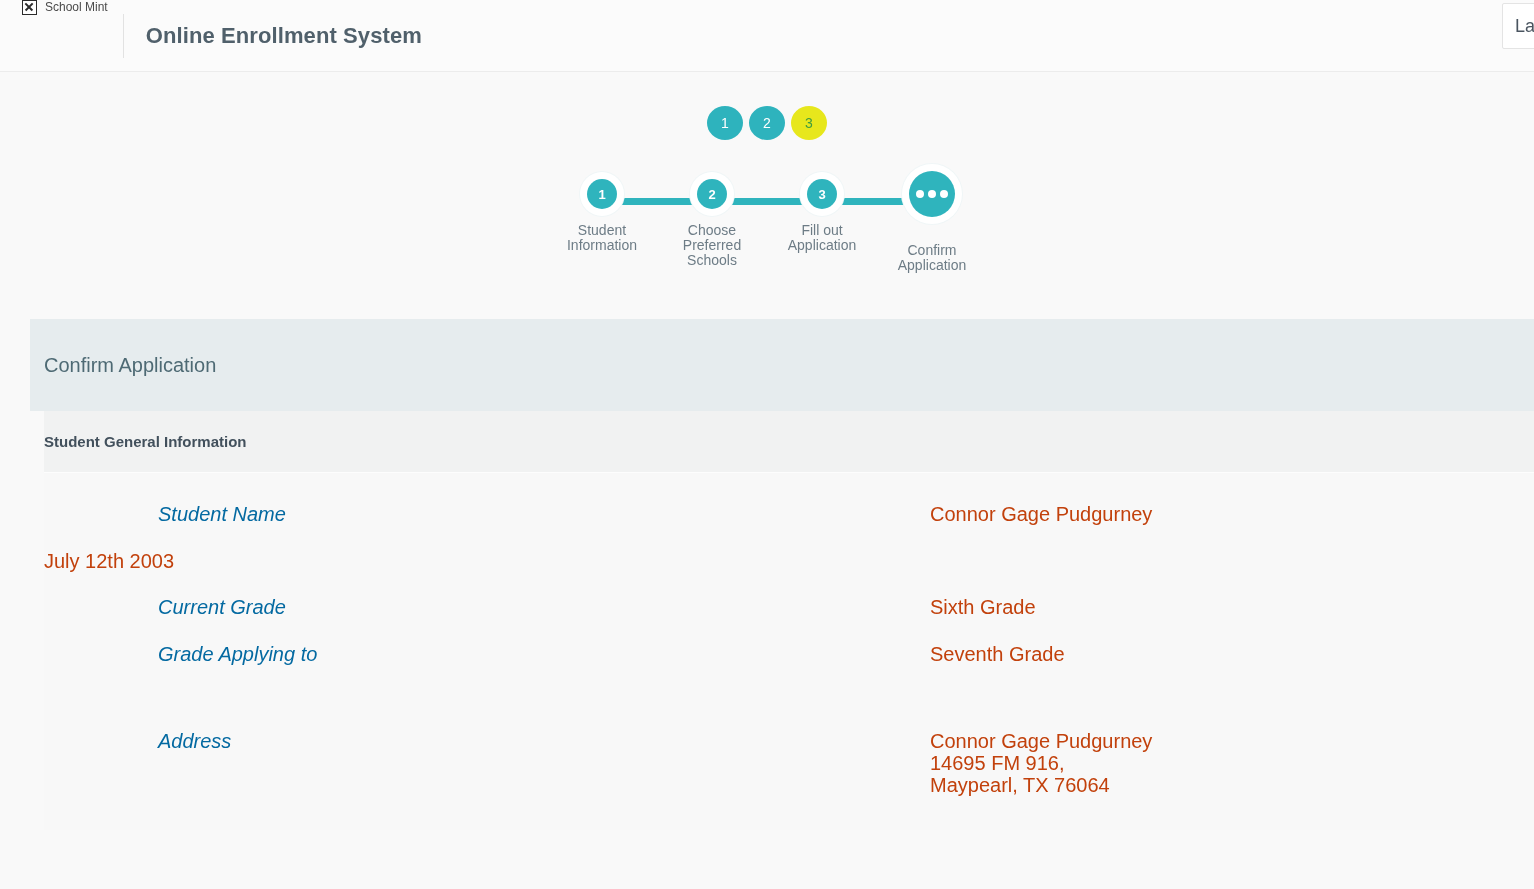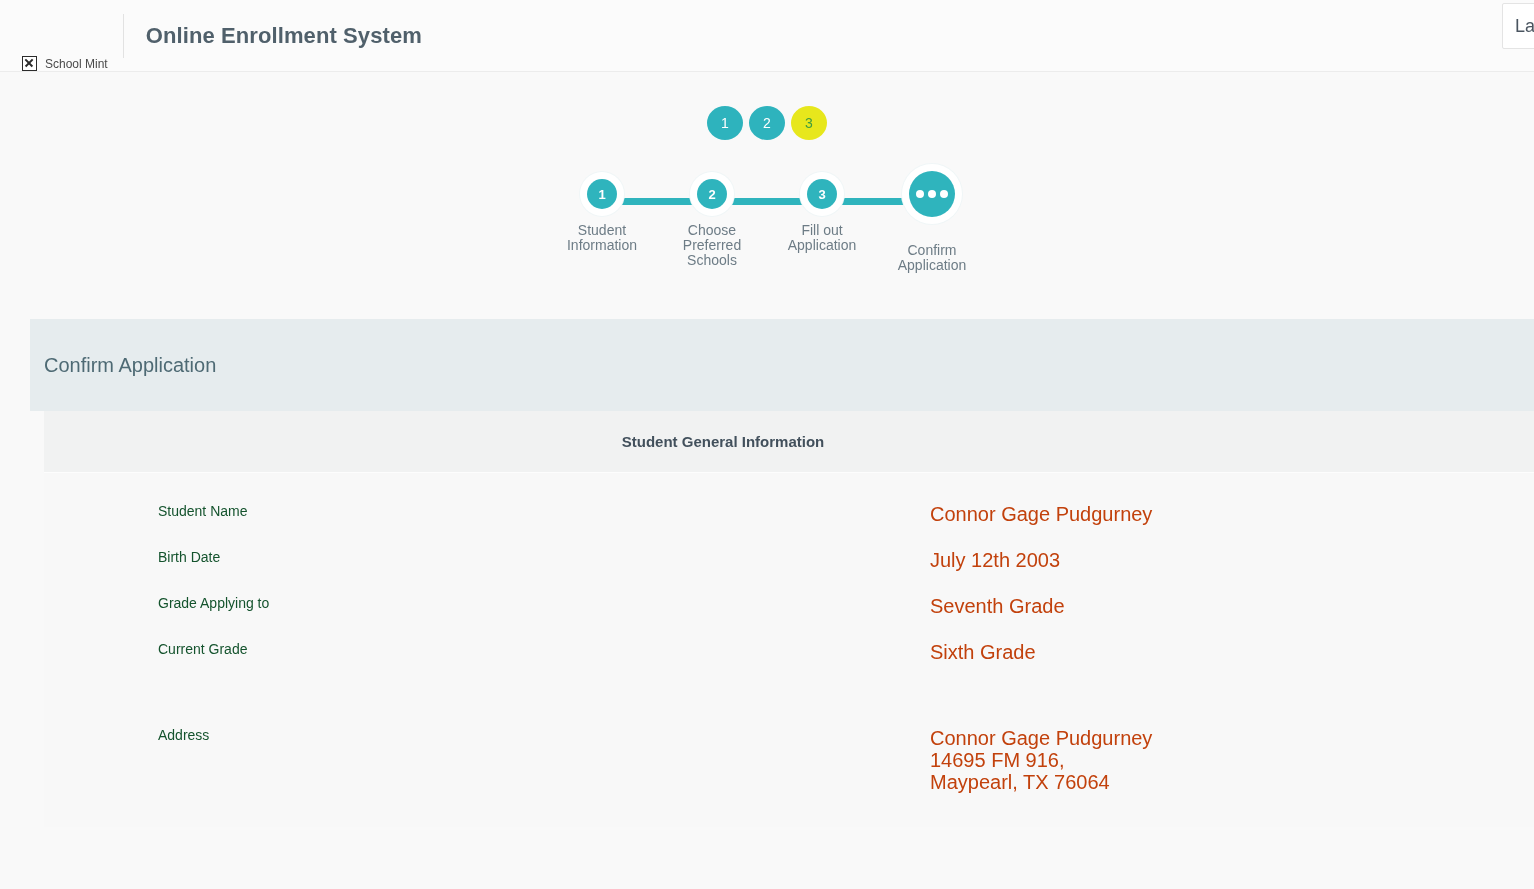--- a/index.html
+++ b/index.html
@@ -22,21 +22,21 @@
     position: relative;
     height: 72px;
     background: #fbfbfb;
     border-bottom: 1px solid #ececec;
     display: flex;
     align-items: center;
   }
 
   .brand {
     display: flex;
-    align-items: flex-end;
+    align-items: flex-start;
     gap: 8px;
     padding-left: 22px;
     height: 100%;
   }
 
   .broken-img {
     width: 15px;
     height: 15px;
     border: 1.5px solid #2b2b2b;
     background: #ffffff;
@@ -202,42 +202,43 @@
   
   .card {
     margin-left: 44px;
     background: #f8f8f8;
   }
   .section-header {
     background: #f1f2f2;
     height: 62px;
     display: flex;
     align-items: center;
-    justify-content: center;
+    justify-content: flex-start;
     border-bottom: 1px solid #fdfdfd;
   }
   .section-header-title {
     font-size: 15px;
     font-weight: 700;
     color: #42505c;
     
     margin-right: 132px;
   }
   .section-body { padding: 18px 0 22px 0; }
 
   .field-row {
     display: flex;
     align-items: flex-start;
     padding: 12px 0;
   }
   .field-label {
     width: 886px;
     padding-left: 114px;
-    font-size: 14px;
-    color: #14532d;
+    font-size: 20px;
+    color: #0369a1;
+    font-style: italic;
   }
   .field-value {
     font-size: 20px;
     color: #c2410c;
     line-height: 22px;
     white-space: pre-line;
   }
 </style>
 </head>
 <body>
@@ -301,30 +302,29 @@
   <div>
     <div class="section-header">
       <div class="section-header-title">Student General Information</div>
     </div>
     <div class="section-body">
       <div class="field-row">
         <div class="field-label">Student Name</div>
         <div class="field-value">Connor Gage Pudgurney</div>
       </div>
       <div class="field-row">
-        <div class="field-label">Birth Date</div>
         <div class="field-value">July 12th 2003</div>
+      </div>
+      <div class="field-row">
+        <div class="field-label">Current Grade</div>
+        <div class="field-value">Sixth Grade</div>
       </div>
       <div class="field-row">
         <div class="field-label">Grade Applying to</div>
         <div class="field-value">Seventh Grade</div>
-      </div>
-      <div class="field-row">
-        <div class="field-label">Current Grade</div>
-        <div class="field-value">Sixth Grade</div>
       </div>
     </div>
   </div>
 
   <div>
     <div class="section-body">
       <div class="field-row">
         <div class="field-label">Address</div>
         <div class="field-value">Connor Gage Pudgurney
 14695 FM 916,

